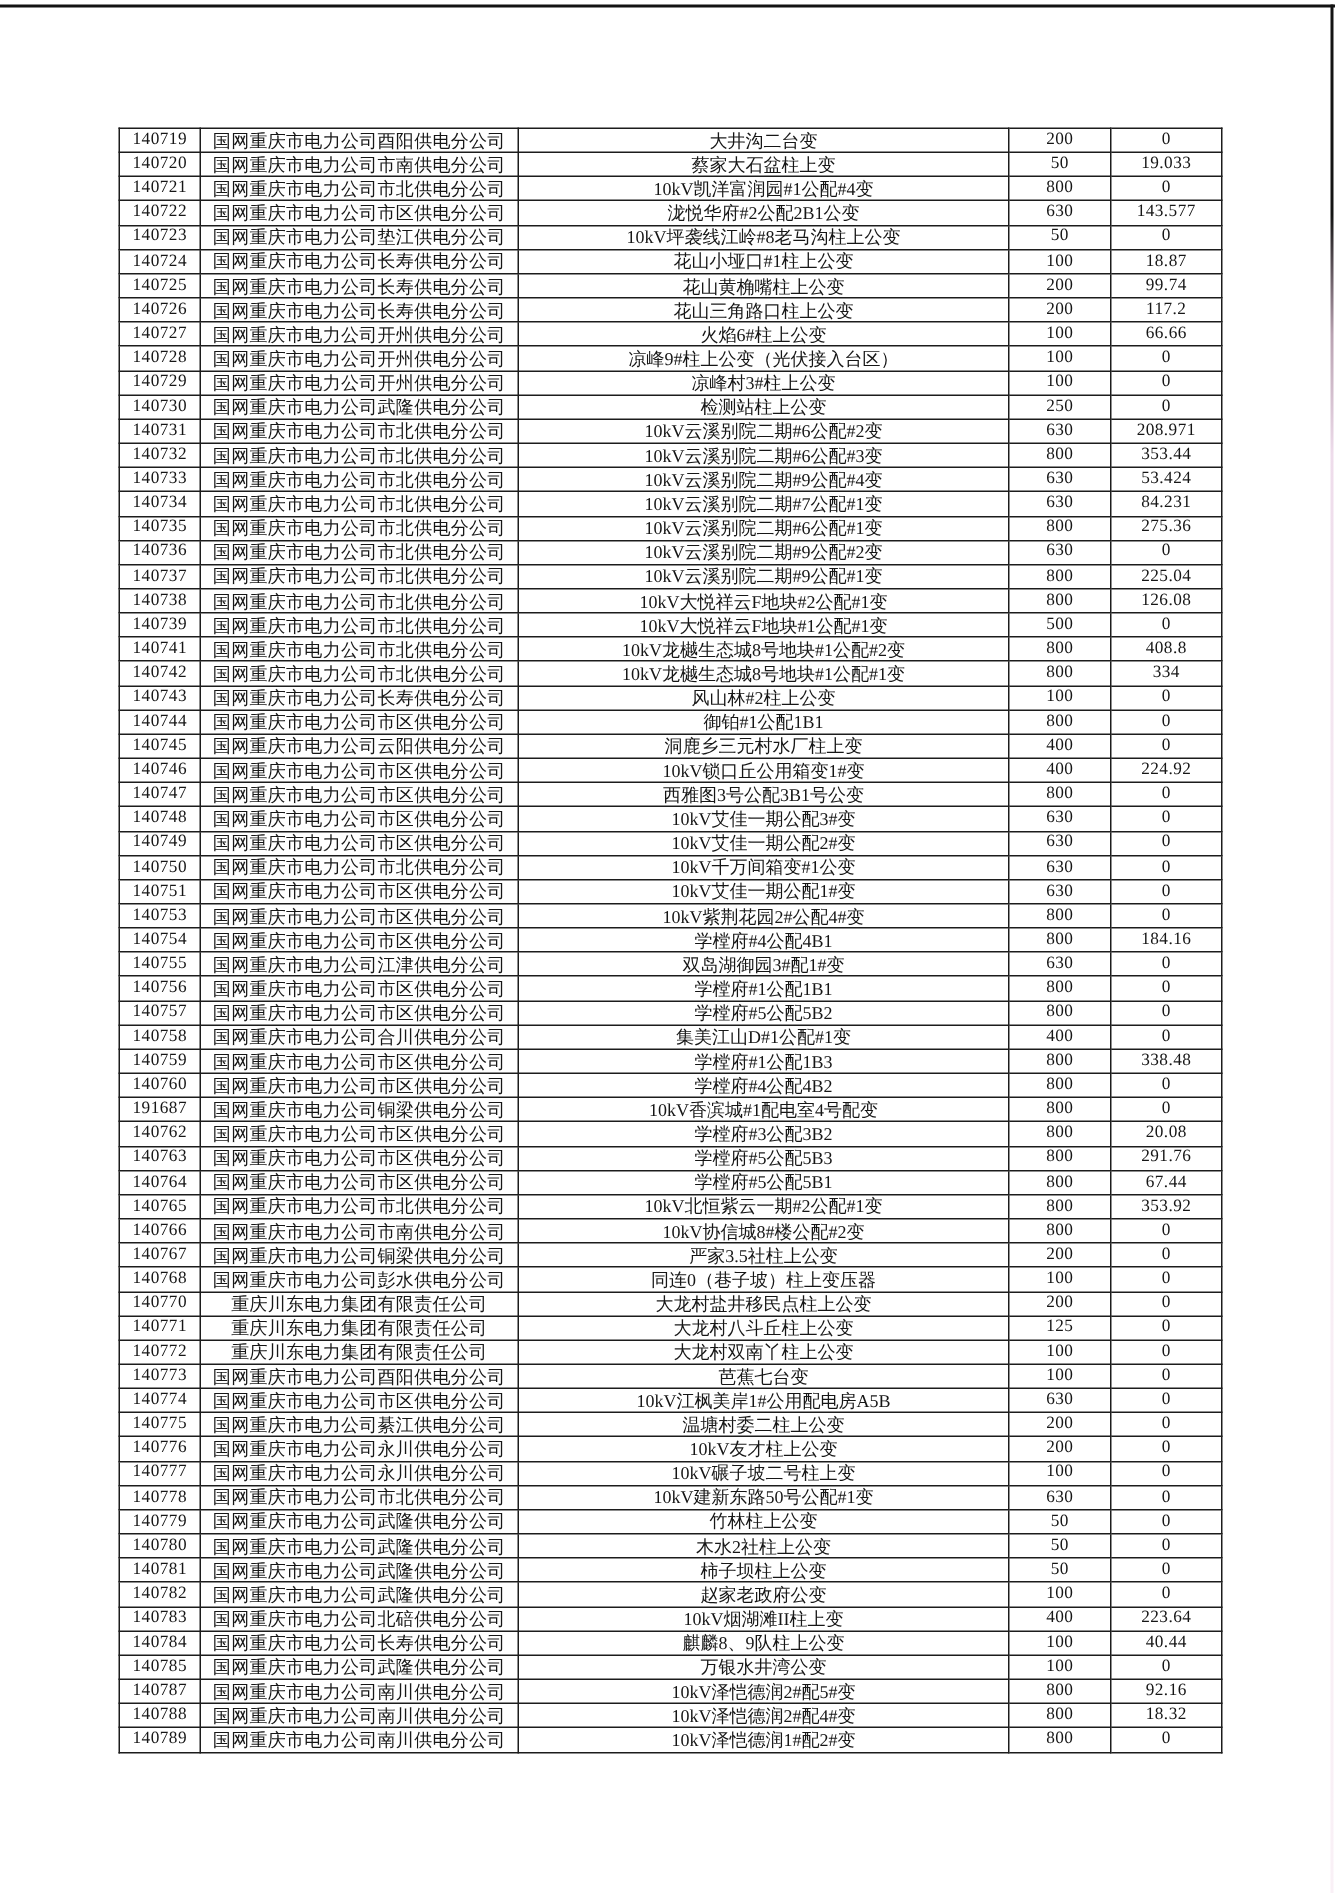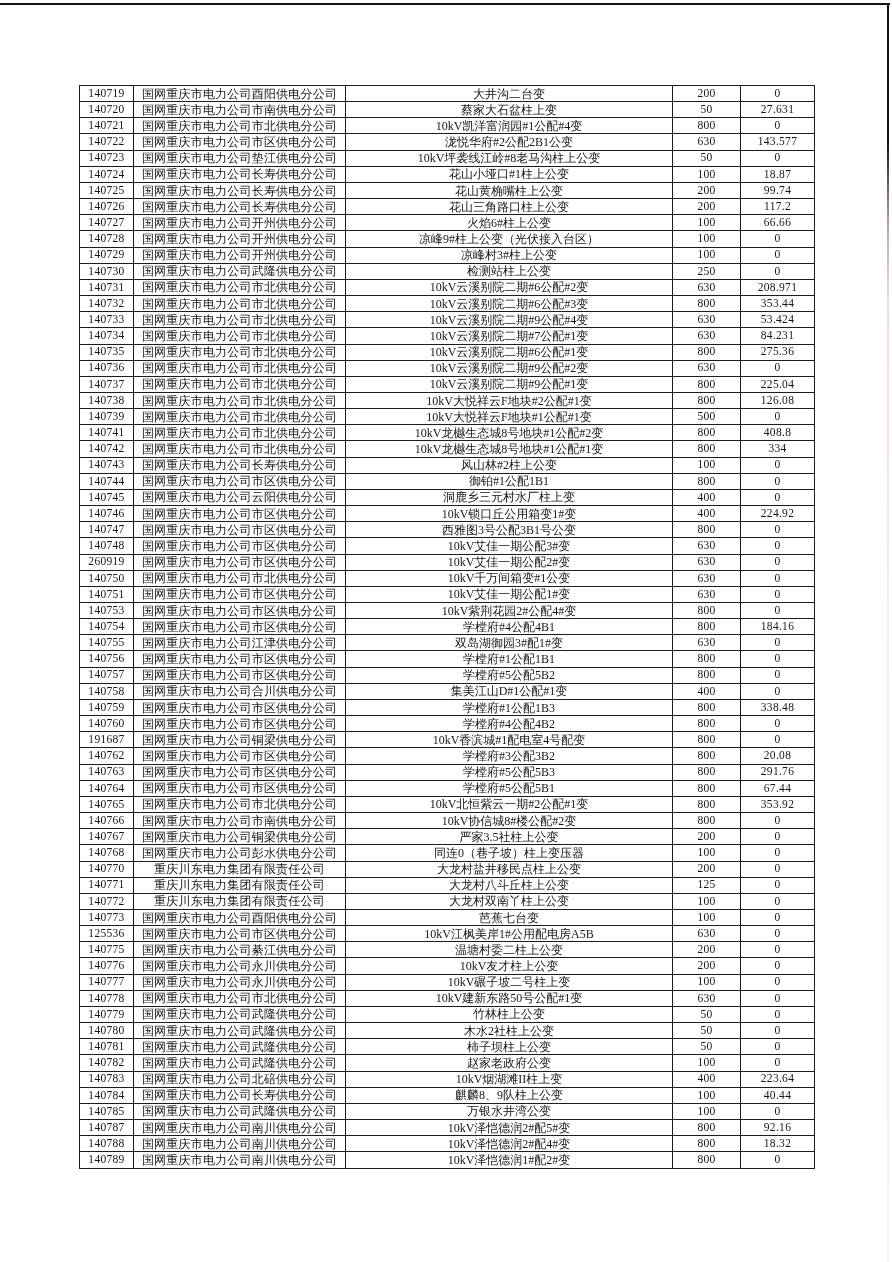--- a/index.html
+++ b/index.html
@@ -88,21 +88,21 @@
         <td data-name="cell-company">国网重庆市电力公司酉阳供电分公司</td>
         <td data-name="cell-station">大井沟二台变</td>
         <td data-name="cell-capacity">200</td>
         <td data-name="cell-value">0</td>
       </tr>
       <tr data-name="table-row">
         <td data-name="cell-id">140720</td>
         <td data-name="cell-company">国网重庆市电力公司市南供电分公司</td>
         <td data-name="cell-station">蔡家大石盆柱上变</td>
         <td data-name="cell-capacity">50</td>
-        <td data-name="cell-value">27.631</td>
+        <td data-name="cell-value">19.033</td>
       </tr>
       <tr data-name="table-row">
         <td data-name="cell-id">140721</td>
         <td data-name="cell-company">国网重庆市电力公司市北供电分公司</td>
         <td data-name="cell-station">10kV凯洋富润园#1公配#4变</td>
         <td data-name="cell-capacity">800</td>
         <td data-name="cell-value">0</td>
       </tr>
       <tr data-name="table-row">
         <td data-name="cell-id">140722</td>
@@ -280,21 +280,21 @@
         <td data-name="cell-value">0</td>
       </tr>
       <tr data-name="table-row">
         <td data-name="cell-id">140748</td>
         <td data-name="cell-company">国网重庆市电力公司市区供电分公司</td>
         <td data-name="cell-station">10kV艾佳一期公配3#变</td>
         <td data-name="cell-capacity">630</td>
         <td data-name="cell-value">0</td>
       </tr>
       <tr data-name="table-row">
-        <td data-name="cell-id">260919</td>
+        <td data-name="cell-id">140749</td>
         <td data-name="cell-company">国网重庆市电力公司市区供电分公司</td>
         <td data-name="cell-station">10kV艾佳一期公配2#变</td>
         <td data-name="cell-capacity">630</td>
         <td data-name="cell-value">0</td>
       </tr>
       <tr data-name="table-row">
         <td data-name="cell-id">140750</td>
         <td data-name="cell-company">国网重庆市电力公司市北供电分公司</td>
         <td data-name="cell-station">10kV千万间箱变#1公变</td>
         <td data-name="cell-capacity">630</td>
@@ -441,21 +441,21 @@
         <td data-name="cell-value">0</td>
       </tr>
       <tr data-name="table-row">
         <td data-name="cell-id">140773</td>
         <td data-name="cell-company">国网重庆市电力公司酉阳供电分公司</td>
         <td data-name="cell-station">芭蕉七台变</td>
         <td data-name="cell-capacity">100</td>
         <td data-name="cell-value">0</td>
       </tr>
       <tr data-name="table-row">
-        <td data-name="cell-id">125536</td>
+        <td data-name="cell-id">140774</td>
         <td data-name="cell-company">国网重庆市电力公司市区供电分公司</td>
         <td data-name="cell-station">10kV江枫美岸1#公用配电房A5B</td>
         <td data-name="cell-capacity">630</td>
         <td data-name="cell-value">0</td>
       </tr>
       <tr data-name="table-row">
         <td data-name="cell-id">140775</td>
         <td data-name="cell-company">国网重庆市电力公司綦江供电分公司</td>
         <td data-name="cell-station">温塘村委二柱上公变</td>
         <td data-name="cell-capacity">200</td>

